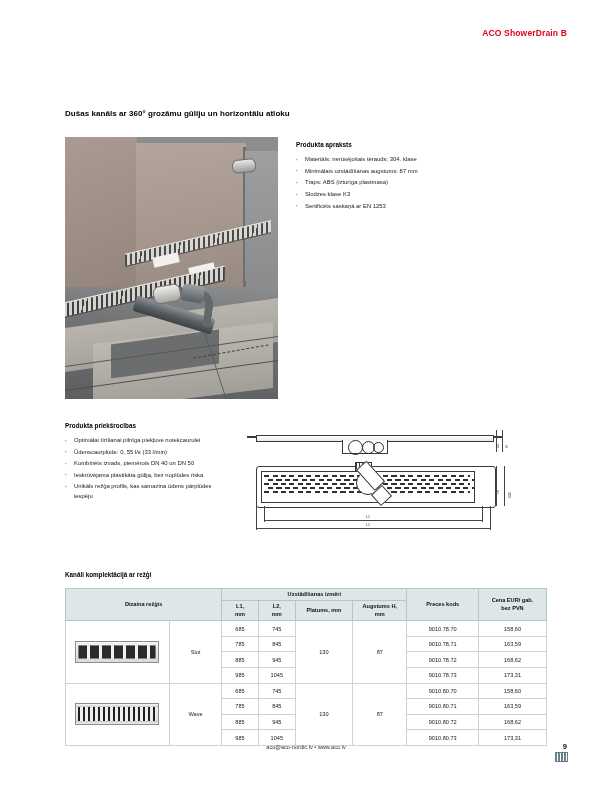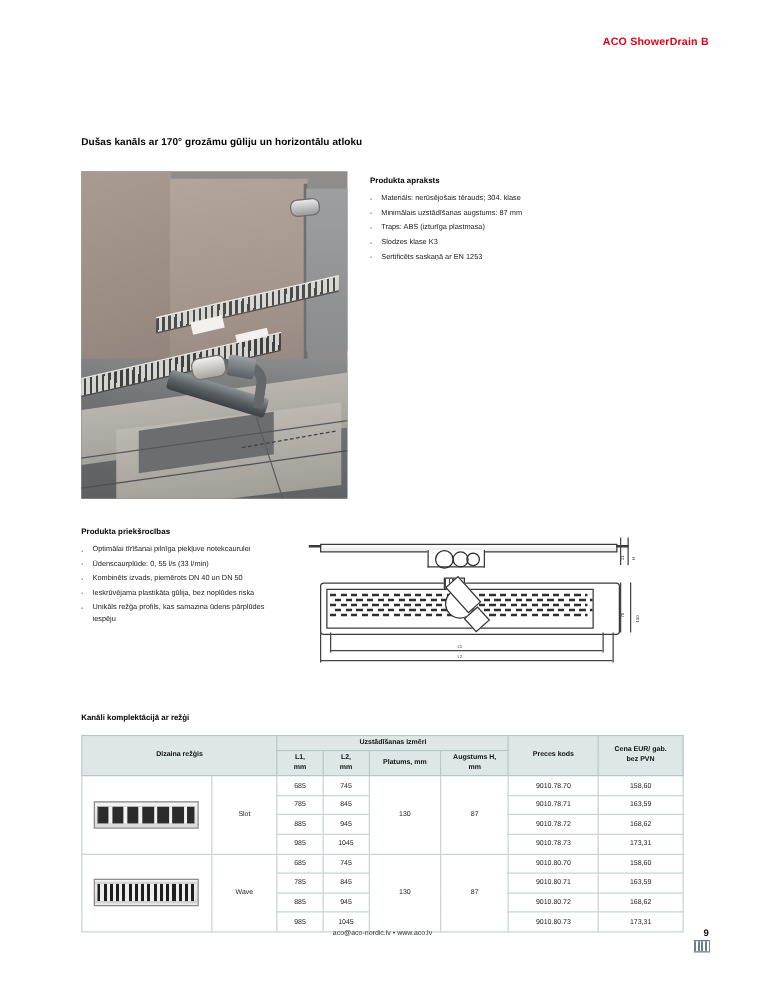--- a/index.html
+++ b/index.html
@@ -369,21 +369,21 @@
     background: repeating-linear-gradient(90deg,#6b7f86 0 1.6px, #ffffff 1.6px 3px);
     border-top: 0.5px solid #6b7f86;
     border-bottom: 0.5px solid #6b7f86;
   }
 </style>
 </head>
 <body>
 
 <div class="page-header">ACO ShowerDrain B</div>
 
-<div class="main-title">Dušas kanāls ar 170° grozāmu gūliju un horizontālu atloku</div>
+<div class="main-title">Dušas kanāls ar 360° grozāmu gūliju un horizontālu atloku</div>
 
 <div class="photo">
   <div class="ph-wall-left"></div>
   <div class="ph-wall-mid"></div>
   <div class="ph-wallgap"></div>
   <div class="ph-wall-right"></div>
   <div class="ph-handle"></div>
   <div class="ph-floor"></div>
   <div class="ph-floor-light"></div>
   <div class="ph-grate-far"></div>

